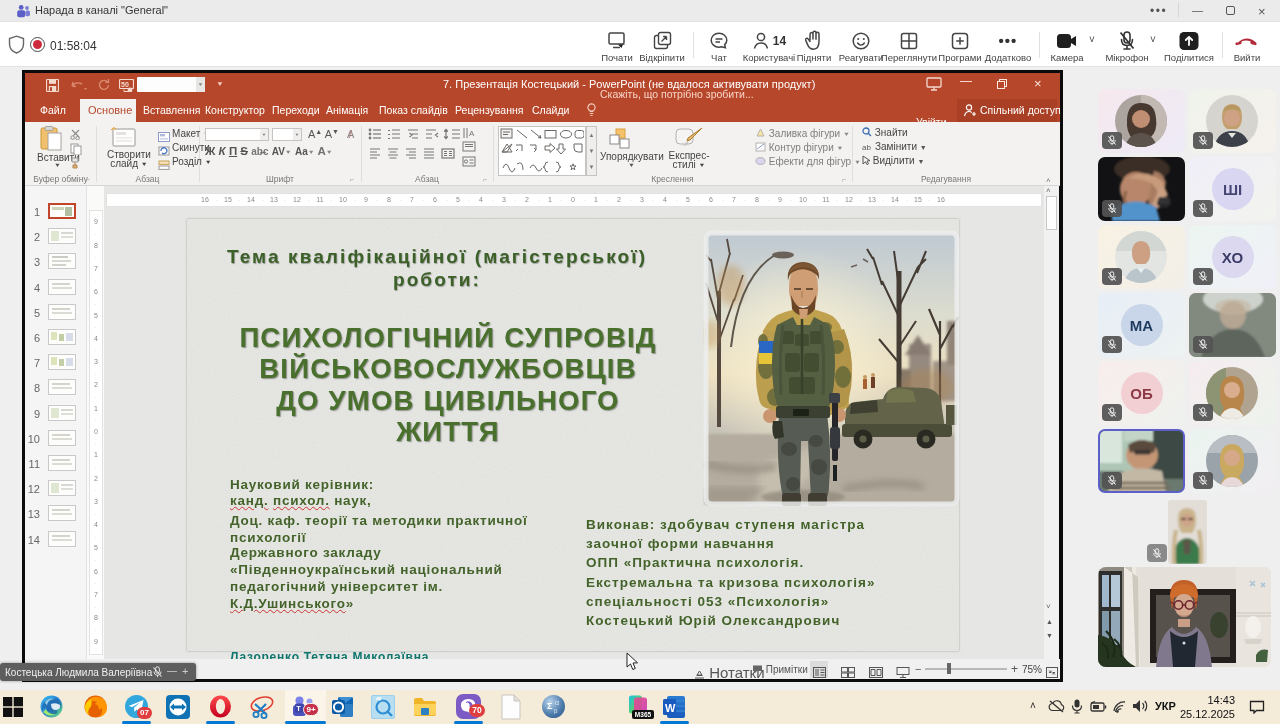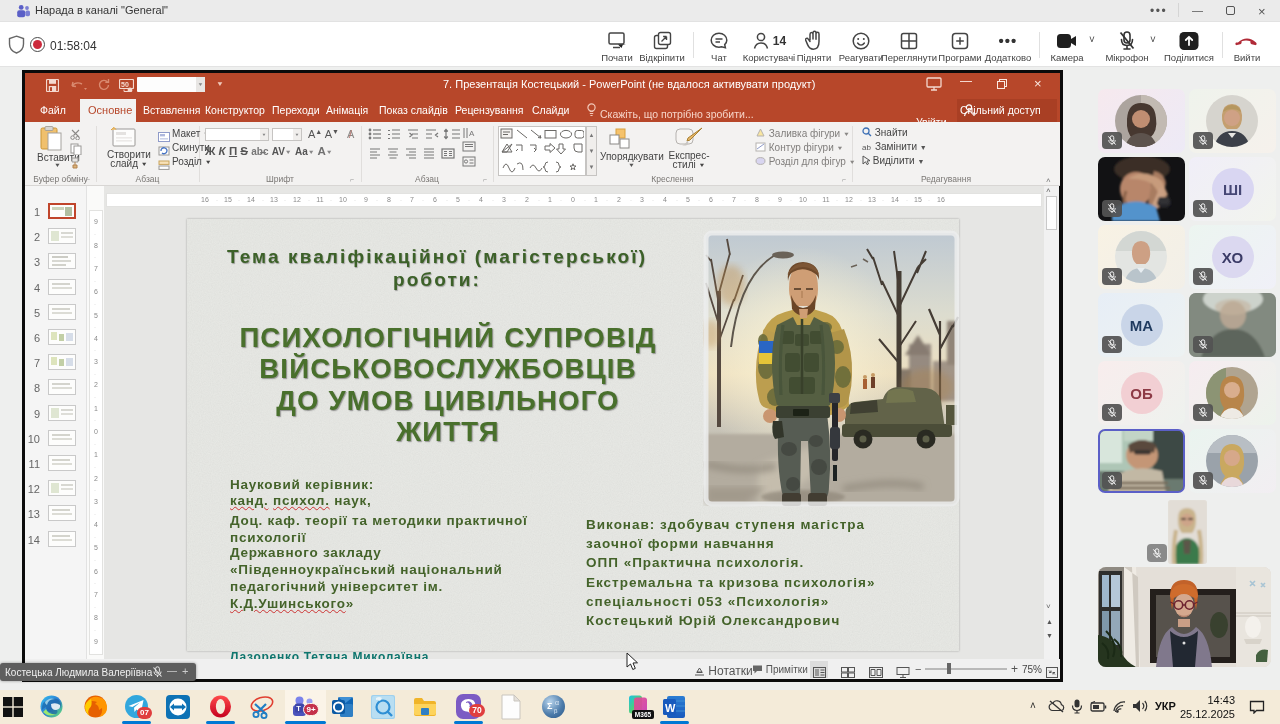--- a/index.html
+++ b/index.html
@@ -175,28 +175,28 @@
 <div class="rtab" style="left:205px;top:104px;color:#fff">Конструктор</div>
 <div class="rtab" style="left:272px;top:104px;color:#fff">Переходи</div>
 <div class="rtab" style="left:326px;top:104px;color:#fff">Анімація</div>
 <div class="rtab" style="left:379px;top:104px;color:#fff">Показ слайдів</div>
 <div class="rtab" style="left:455px;top:104px;color:#fff">Рецензування</div>
 <div class="rtab" style="left:532px;top:104px;color:#fff">Слайди</div>
 <svg class="abs" style="left:586px;top:103px" width="11" height="14" viewBox="0 0 11 14">
     <circle cx="5.5" cy="4.5" r="3.6" fill="none" stroke="#f2c7b7" stroke-width="1.2"></circle>
     <path d="M3.8 8.5 h3.4 M3.8 10.5 h3.4 M4.4 12.5 h2.2" stroke="#f2c7b7" stroke-width="1.1"></path>
   </svg>
-<div class="rtab" style="left:600px;top:108px;color:#f6d4c8">Скажіть, що потрібно зробити...</div>
+<div class="rtab" style="left:600px;top:88px;color:#f6d4c8">Скажіть, що потрібно зробити...</div>
 <div class="rtab" style="left:916px;top:116px;color:#fff">Увійти</div>
 <div class="abs" style="left:957px;top:99px;width:100px;height:23px;background:#a93f24"></div>
 <div class="abs" style="left:963px;top:103px"><svg width="14" height="14" viewBox="0 0 14 14">
       <circle cx="6" cy="4.5" r="2.6" fill="none" stroke="#fff" stroke-width="1.2"></circle>
       <path d="M1.5 13 c.7-2.9 2.5-4.5 4.5-4.5 c1.1 0 2.1 .4 2.9 1.2 M9 11 h4 M11 9 v4" fill="none" stroke="#fff" stroke-width="1.2"></path>
     </svg></div>
-<div class="rtab" style="left:960px;top:104px;color:#fff">Спільний доступ</div>
+<div class="rtab" style="left:980px;top:104px;color:#fff">Спільний доступ</div>
 <div id="ribbon" style="position:absolute;left:25px;top:122px;width:1035px;height:64px;background:#f3f2f1;border-bottom:1px solid #d8d6d4"></div>
 
 <div class="abs" style="left:96px;top:126px;width:1px;height:56px;background:#e0dedc"></div>
 <div class="abs" style="left:199px;top:126px;width:1px;height:56px;background:#e0dedc"></div>
 <div class="abs" style="left:361px;top:126px;width:1px;height:56px;background:#e0dedc"></div>
 <div class="abs" style="left:493px;top:126px;width:1px;height:56px;background:#e0dedc"></div>
 <div class="abs" style="left:852px;top:126px;width:1px;height:56px;background:#e0dedc"></div>
 <div class="grp" style="left:25px;width:71px">Буфер обміну</div>
 <div class="grp" style="left:96px;width:103px">Абзац</div>
 <div class="grp" style="left:199px;width:162px">Шрифт</div>
@@ -345,21 +345,21 @@
 <div class="abs" style="left:662px;top:151px;font-size:10px;color:#444;text-align:center;width:54px;line-height:9px">Експрес-<br>стилі <span style="font-size:7px"><span style="display:inline-block;transform:scale(1,.8)">▼</span></span></div>
 <div class="abs" style="left:755px;top:128px;font-size:10px;color:#8a8886"><svg width="11" height="10" viewBox="0 0 11 10" style="vertical-align:-1px">
       <path d="M2 8 L5.5 1 L9 8 Z" fill="#f9e6a0" stroke="#b5b2af"></path>
     </svg> <span style="color:#807e7c">Заливка фігури</span> <span style="font-size:7px"><span style="display:inline-block;transform:scale(1,.8)">▼</span></span></div>
 <div class="abs" style="left:755px;top:142px;font-size:10px;color:#8a8886"><svg width="11" height="10" viewBox="0 0 11 10" style="vertical-align:-1px">
       <rect x="1" y="1" width="9" height="8" fill="#fff" stroke="#b5b2af"></rect>
       <path d="M2 7 l7-5" stroke="#8f9bc9"></path>
     </svg> <span style="color:#807e7c">Контур фігури</span> <span style="font-size:7px"><span style="display:inline-block;transform:scale(1,.8)">▼</span></span></div>
 <div class="abs" style="left:755px;top:156px;font-size:10px;color:#8a8886"><svg width="11" height="10" viewBox="0 0 11 10" style="vertical-align:-1px">
       <ellipse cx="5.5" cy="5" rx="4.5" ry="3.4" fill="#d8d5f0" stroke="#b5b2af"></ellipse>
-    </svg> <span style="color:#807e7c">Розділ для фігур</span> <span style="font-size:7px"><span style="display:inline-block;transform:scale(1,.8)">▼</span></span></div>
+    </svg> <span style="color:#807e7c">Ефекти для фігур</span> <span style="font-size:7px"><span style="display:inline-block;transform:scale(1,.8)">▼</span></span></div>
 
 <div class="abs" style="left:862px;top:127px;font-size:10px;color:#444"><svg width="10" height="10" viewBox="0 0 10 10" style="vertical-align:-1px">
       <circle cx="4" cy="4" r="3" fill="none" stroke="#3b6fb5" stroke-width="1.3"></circle>
       <path d="M6.2 6.2 L9 9" stroke="#3b6fb5" stroke-width="1.3"></path>
     </svg> Знайти</div>
 
 <div class="abs" style="left:862px;top:141px;font-size:10px;color:#444"><span style="font-size:8px;color:#555">ab<br></span></div>
 <div class="abs" style="left:862px;top:141px;font-size:10px;color:#444;padding-left:13px">Замінити <span style="font-size:7px;color:#555">▼</span></div>
 <div class="abs" style="left:862px;top:155px;font-size:10px;color:#444"><svg width="8" height="10" viewBox="0 0 8 10" style="vertical-align:-1px">
       <path d="M1 1 v8 l2.5-2.2 l1.5 2.8 l1.5-.8 l-1.5-2.8 l3-.3 Z" fill="none" stroke="#555" stroke-width="1"></path>
@@ -534,21 +534,21 @@
 <rect x="3" y="4" width="251" height="271" rx="6" fill="none" stroke="#eceded" stroke-width="5" opacity="0.85"></rect>
 </svg>
 <div id="pscroll" style="position:absolute;left:1044px;top:186px;width:15px;height:473px;background:#f1f1f1"></div>
 <div class="abs" style="left:1046px;top:186px;font-size:8px;color:#666">˄</div>
 <div class="abs" style="left:1046px;top:196px;width:11px;height:34px;background:#fdfdfd;border:1px solid #c9c9c9"></div>
 <div class="abs" style="left:1046px;top:602px;font-size:8px;color:#666">˅</div>
 <div class="abs" style="left:1046px;top:618px;font-size:7px;color:#555">▲</div>
 <div class="abs" style="left:1046px;top:632px;font-size:7px;color:#555">▼</div>
 <div id="pstatus" style="position:absolute;left:25px;top:659px;width:1035px;height:20px;background:#f0f0f0"></div>
 
-<div class="abs" style="left:694px;top:664px;font-size:12px;color:#555"><svg width="11" height="9" viewBox="0 0 11 9" style="vertical-align:-1px">
+<div class="abs" style="left:694px;top:664px;font-size:15px;color:#555"><svg width="11" height="9" viewBox="0 0 11 9" style="vertical-align:-1px">
       <path d="M1 8 h9 M2.5 5.5 h6 M5.5 1 L3 5 h5 Z" stroke="#555" fill="none" stroke-width="1"></path>
     </svg> Нотатки</div>
 <div class="abs" style="left:752px;top:664px;font-size:10px;color:#555"><svg width="11" height="10" viewBox="0 0 11 10" style="vertical-align:-1px">
       <path d="M1 1.5 h9 v5.5 h-5 l-2.5 2.5 v-2.5 h-1.5 Z" fill="#666"></path>
     </svg> Примітки</div>
 <div class="abs" style="left:810px;top:661px;width:18px;height:17px;background:#dcdcdc"></div>
 <div class="abs" style="left:813px;top:664px"><svg width="13" height="11" viewBox="0 0 13 11" fill="none" stroke="#555">
       <rect x="0.5" y="0.5" width="12" height="10"></rect>
       <rect x="2" y="2" width="4" height="7" fill="#999" stroke="none"></rect>
       <path d="M7.5 3 h4 M7.5 5.5 h4 M7.5 8 h4"></path>

